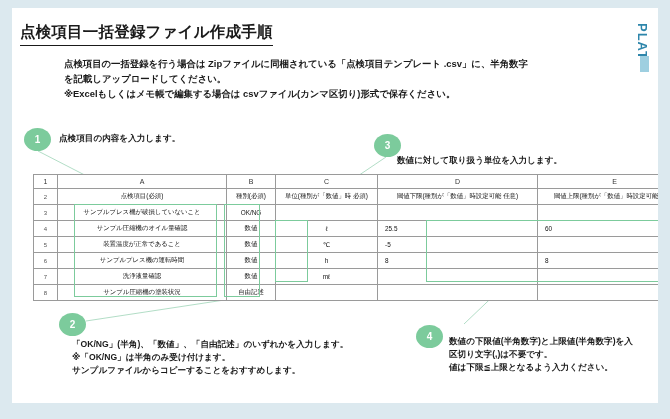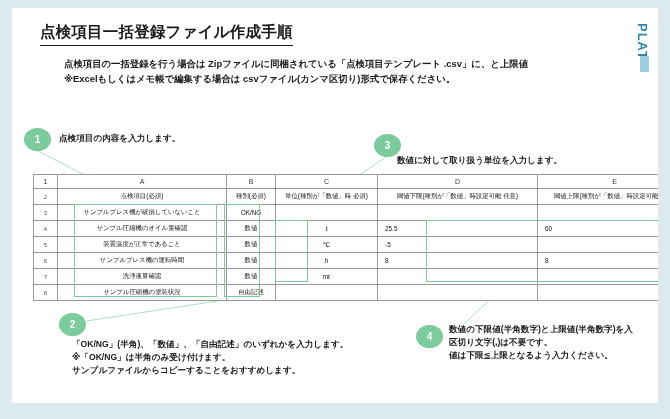--- a/index.html
+++ b/index.html
@@ -48,21 +48,21 @@
     left: 12px;
     top: 44px;
     width: 9px;
     height: 16px;
     background: #9ecfe0;
   }
 
   
   #title {
     position: absolute;
-    left: 28px;
+    left: 8px;
     top: 14px;
     font-size: 15.5px;
     font-weight: bold;
     color: #1a1a1a;
     border-bottom: 1.4px solid #1a1a1a;
     padding-bottom: 2px;
     letter-spacing: 0.2px;
   }
 
   
@@ -151,21 +151,21 @@
     color: #1a1a1a;
     white-space: nowrap;
   }
   #badge1 { left: 12px;  top: 120px; }
   #text1  { left: 47px;  top: 124px; text-align: right; }
   #badge3 { left: 362px; top: 126px; }
   #text3  { left: 385px; top: 146px; }
   #badge2 { left: 47px;  top: 305px; }
   #text2  { left: 60px;  top: 330px; }
   #badge4 { left: 404px; top: 317px; }
-  #text4  { left: 437px; top: 315px; }
+  #text4  { left: 437px; top: 327px; }
 
   
   #leaders {
     position: absolute;
     left: 0; top: 0;
     width: 646px;
     height: 395px;
     pointer-events: none;
   }
 </style>
@@ -175,21 +175,22 @@
 <div id="slide">
 
   <div id="logo">
     <div class="logo-text">PLAT</div>
     <div class="logo-bar"></div>
   </div>
 
   <div id="title">点検項目一括登録ファイル作成手順</div>
 
   <div id="intro">
-    <div>点検項目の一括登録を行う場合は Zipファイルに同梱されている「点検項目テンプレート .csv」に、と上限値</div>
+    <div>点検項目の一括登録を行う場合は Zipファイルに同梱されている「点検項目テンプレート .csv」に、半角数字</div>
+    <div>を記載しアップロードしてください。</div>
     <div>※Excelもしくはメモ帳で編集する場合は csvファイル(カンマ区切り)形式で保存ください。</div>
   </div>
 
   <svg id="leaders">
     <g stroke="#a9d9bf" stroke-width="0.9" fill="none">
       <line x1="26" y1="143" x2="131" y2="197"></line>
       <line x1="374" y1="149" x2="279" y2="213"></line>
       <line x1="282" y1="213" x2="232" y2="289"></line>
       <line x1="232" y1="289" x2="74" y2="313"></line>
       <line x1="495" y1="275" x2="452" y2="316"></line>

